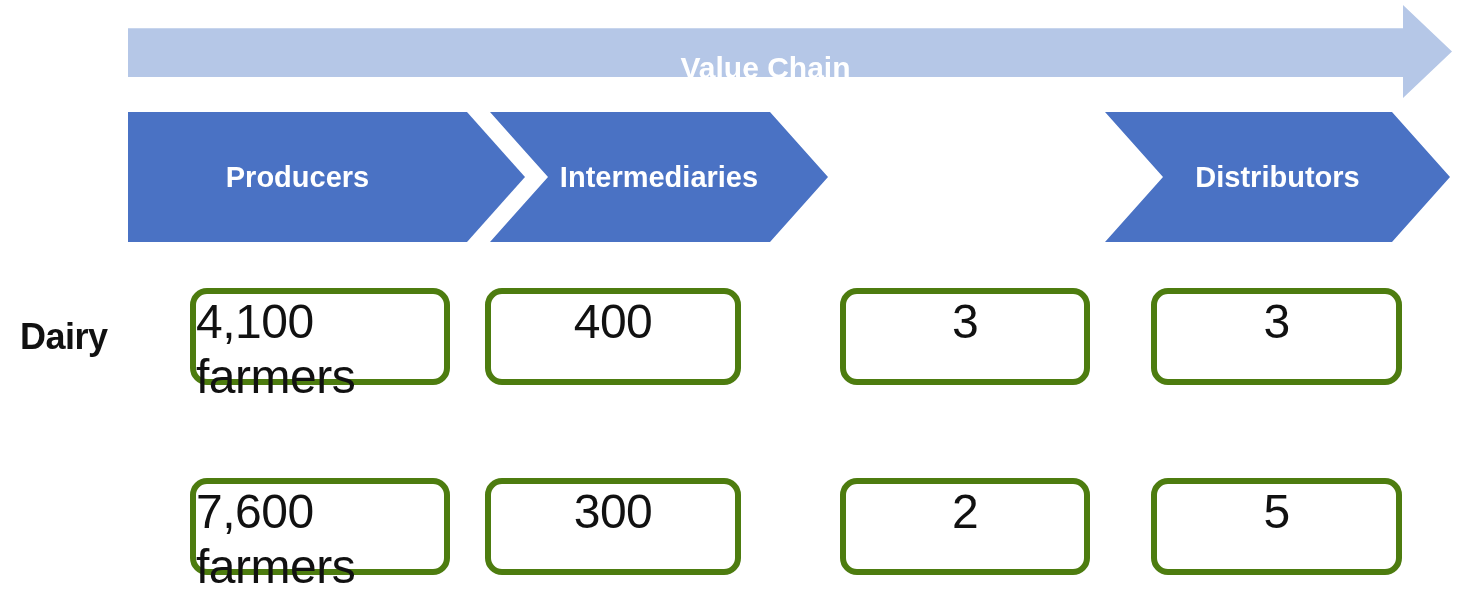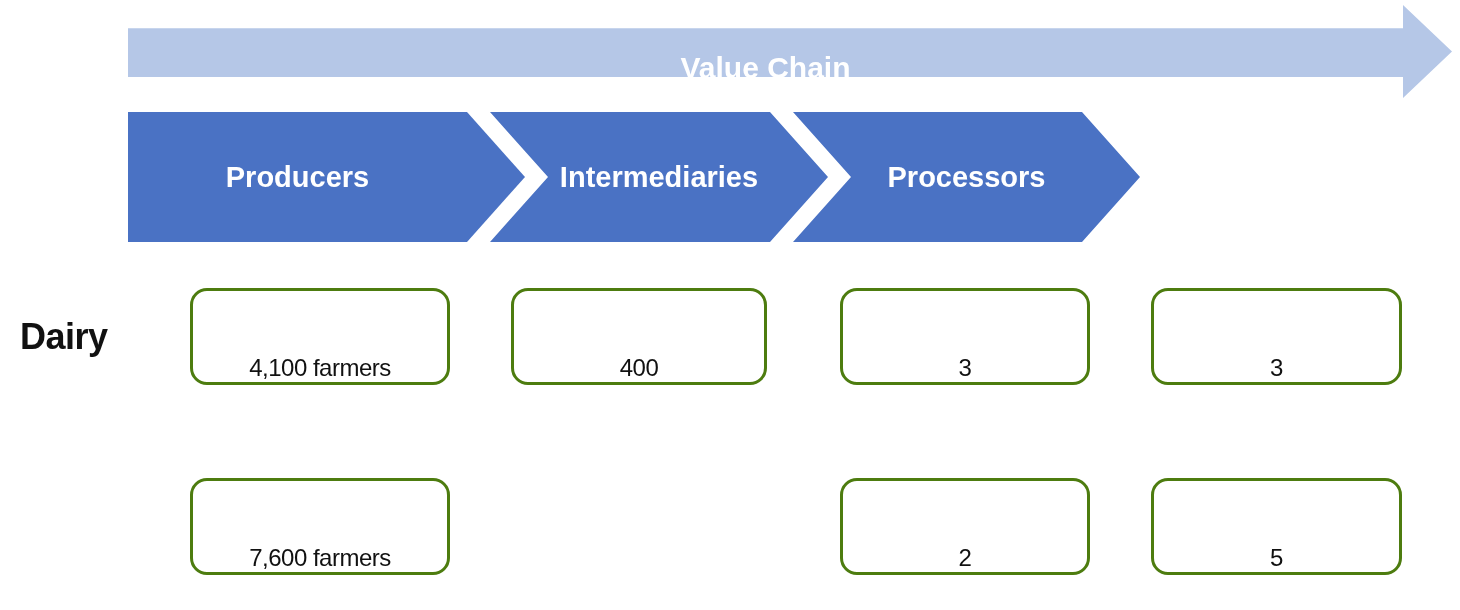--- a/index.html
+++ b/index.html
@@ -84,54 +84,54 @@
     letter-spacing: -0.5px;
     font-weight: bold;
   }
   .row-label.dairy  { left: 20px; top: 288px; }
   .row-label.alpaca { left: 18px; top: 478px; }
 
   .cell-box {
     position: absolute;
     height: 97px;
     background: #ffffff;
-    border: 3px solid #4d7c0f;
+    border: 6px solid #4d7c0f;
     border-radius: 17px;
     box-sizing: border-box;
     display: flex;
-    align-items: flex-end;
+    align-items: flex-start;
     justify-content: center;
     color: #111111;
-    font-size: 24px;
+    font-size: 48px;
     letter-spacing: -0.5px;
   }
   .r1 { top: 288px; }
   .r2 { top: 478px; }
   .c1 { left: 190px;  width: 260px; }
-  .c2 { left: 511px;  width: 256px; }
+  .c2 { left: 485px;  width: 256px; }
   .c3 { left: 840px;  width: 250px; }
   .c4 { left: 1151px; width: 251px; }
 </style>
 </head>
 <body>
 
 <div class="canvas">
 
   <div class="value-chain-arrow">
     <span class="arrow-label">Value Chain</span>
   </div>
 
   <div class="stage first stage-1">
     <span>Producers</span>
   </div>
   <div class="stage mid stage-2">
     <span>Intermediaries</span>
   </div>
-  <div class="stage mid stage-3">
-    <span>Processors</span>
+  <div class="stage mid stage-4">
+    <span>Distributors</span>
   </div>
 
   <div class="row-label dairy">
     <span>Dairy</span>
   </div>
   <div class="cell-box r1 c1">
     <span>4,100 farmers</span>
   </div>
   <div class="cell-box r1 c2">
     <span>400</span>
@@ -139,20 +139,23 @@
   <div class="cell-box r1 c3">
     <span>3</span>
   </div>
   <div class="cell-box r1 c4">
     <span>3</span>
   </div>
 
   <div class="cell-box r2 c1">
     <span>7,600 farmers</span>
   </div>
+  <div class="cell-box r2 c2">
+    <span>300</span>
+  </div>
   <div class="cell-box r2 c3">
     <span>2</span>
   </div>
   <div class="cell-box r2 c4">
     <span>5</span>
   </div>
 
 </div>
 
 </body></html>

